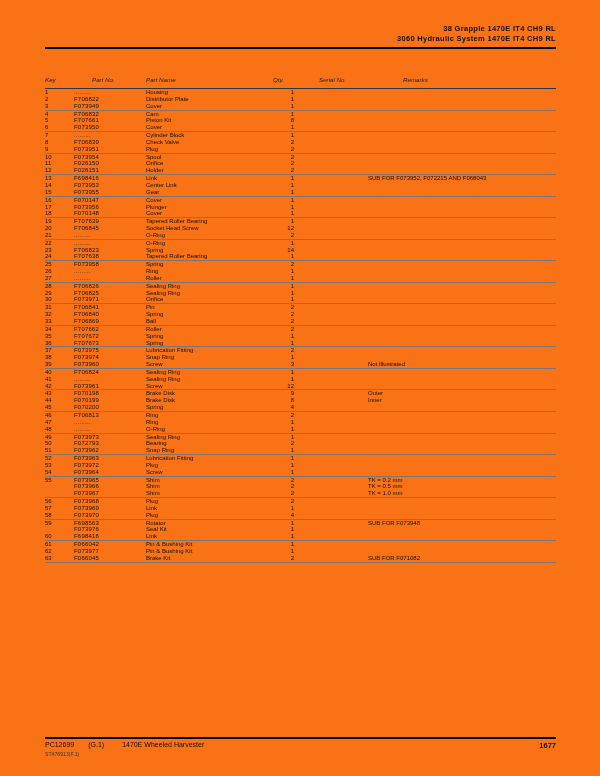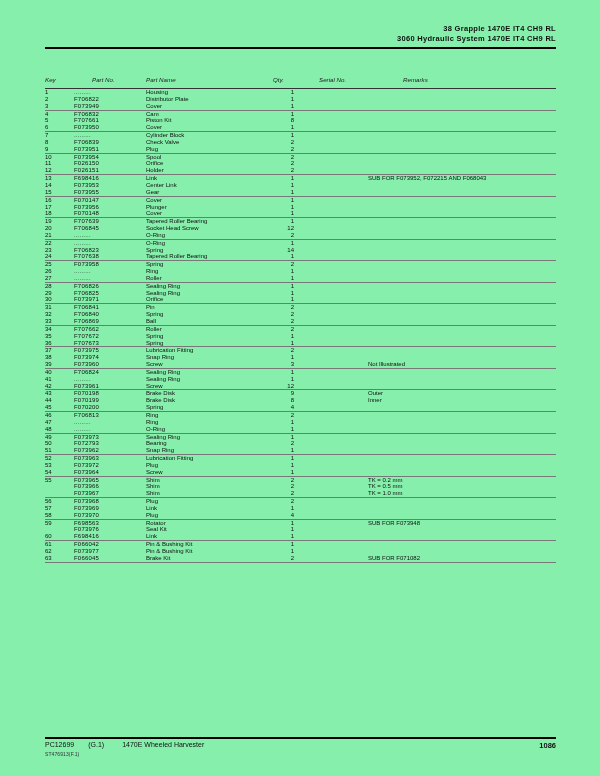--- a/index.html
+++ b/index.html
@@ -1,19 +1,19 @@
 <!DOCTYPE html>
 <html><head>
 <meta charset="utf-8">
 <style>
   html,body{margin:0;padding:0;background:#fff;}
   .page{
     position:relative;
     width:600px;height:776px;
-    background:#86efac;
+    background:#f97316;
     font-family:"Liberation Sans", sans-serif;
     color:#1a1a1a;
     overflow:hidden;
   }
   
   .hdr{
     position:absolute;top:24px;left:45px;right:44px;
     text-align:right;
     font-weight:bold;font-size:7.5px;line-height:10px;
     letter-spacing:.3px;color:#111;
@@ -656,17 +656,17 @@
           <span class="c qty">2</span>
           <span class="c serial"></span>
           <span class="c remarks">SUB FOR F071082</span>
         </div>
       </div>
     </div>
 
   <div class="ftr-rule"></div>
   <div class="ftr">
     <span class="doc">PC12699</span><span class="rev">(G.1)</span><span>1470E Wheeled Harvester</span>
-    <span class="page-no">1086</span>
+    <span class="page-no">1677</span>
   </div>
   <div class="ftr-sub">ST476913(F.1)</div>
 
 </div>
 
 </body></html>

